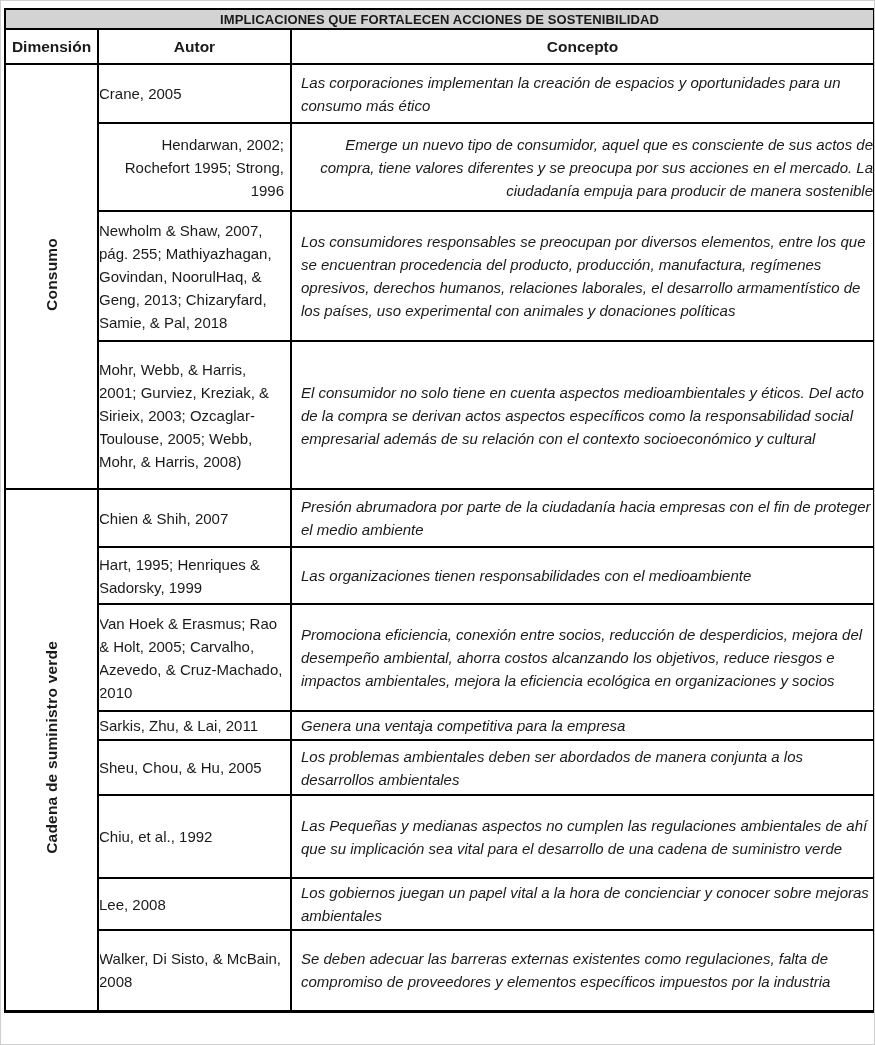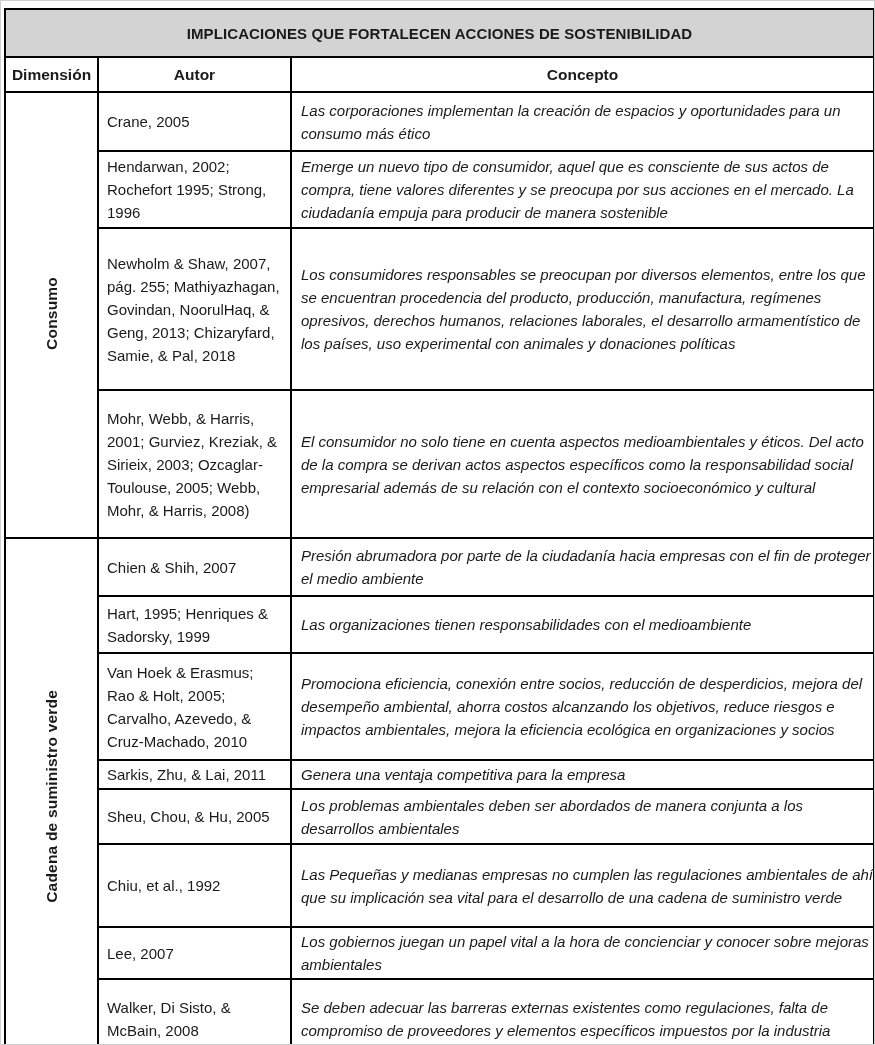--- a/index.html
+++ b/index.html
@@ -30,24 +30,24 @@
     border-bottom-width: 3px;
   }
   table.main td, table.main th {
     border: 2px solid #000000;
     box-sizing: border-box;
     overflow: hidden;
   }
   .title-cell {
     background: #d3d3d3;
     font-weight: bold;
-    font-size: 15px;
+    font-size: 13px;
     text-align: center;
     vertical-align: middle;
-    height: 48px;
+    height: 20px;
     letter-spacing: 0.1px;
   }
   tr.hdr th {
     background: #ffffff;
     font-weight: bold;
     font-size: 15.5px;
     text-align: center;
     vertical-align: middle;
     height: 35px;
     border-radius: 11px;
@@ -60,36 +60,37 @@
   .vtext {
     display: inline-block;
     writing-mode: vertical-rl;
     transform: rotate(180deg);
     font-weight: bold;
     font-size: 15.5px;
     white-space: nowrap;
     letter-spacing: 0.2px;
   }
   .autor-cell {
-    padding: 2px 6px 2px 8px;
+    padding: 2px 6px 2px 0;
     vertical-align: middle;
     font-size: 15px;
     line-height: 23px;
+    border-radius: 18px;
   }
   .concepto-cell {
     padding: 2px 0 2px 9px;
     vertical-align: middle;
     font-size: 15px;
     line-height: 23px;
     font-style: italic;
   }
   
   tr.rh1  { height: 59px; }
-  tr.rh2  { height: 77px; }
-  tr.rh3  { height: 162px; }
+  tr.rh2  { height: 88px; text-align: right; }
+  tr.rh3  { height: 130px; }
   tr.rh4  { height: 148px; }
   tr.rh5  { height: 58px; }
   tr.rh6  { height: 57px; }
   tr.rh7  { height: 107px; }
   tr.rh8  { height: 28px; }
   tr.rh9  { height: 55px; }
   tr.rh10 { height: 83px; }
   tr.rh11 { height: 50px; }
   tr.rh12 { height: 81px; }
 </style>
@@ -153,24 +154,24 @@
     <tr class="rh8">
       <td class="autor-cell">Sarkis, Zhu, &amp; Lai, 2011</td>
       <td class="concepto-cell">Genera una ventaja competitiva para la empresa</td>
     </tr>
     <tr class="rh9">
       <td class="autor-cell">Sheu, Chou, &amp; Hu, 2005</td>
       <td class="concepto-cell">Los problemas ambientales deben ser abordados de manera conjunta a los desarrollos ambientales</td>
     </tr>
     <tr class="rh10">
       <td class="autor-cell">Chiu, et al., 1992</td>
-      <td class="concepto-cell">Las Pequeñas y medianas empresas no cumplen las regulaciones ambientales de ahí que su implicación sea vital para el desarrollo de una cadena de suministro verde</td>
+      <td class="concepto-cell">Las Pequeñas y medianas aspectos no cumplen las regulaciones ambientales de ahí que su implicación sea vital para el desarrollo de una cadena de suministro verde</td>
     </tr>
     <tr class="rh11">
-      <td class="autor-cell">Lee, 2007</td>
+      <td class="autor-cell">Lee, 2008</td>
       <td class="concepto-cell">Los gobiernos juegan un papel vital a la hora de concienciar y conocer sobre mejoras ambientales</td>
     </tr>
     <tr class="rh12">
       <td class="autor-cell">Walker, Di Sisto, &amp; McBain, 2008</td>
       <td class="concepto-cell">Se deben adecuar las barreras externas existentes como regulaciones, falta de compromiso de proveedores y elementos específicos impuestos por la industria</td>
     </tr>
   </tbody>
     </table>
 </div>
 

